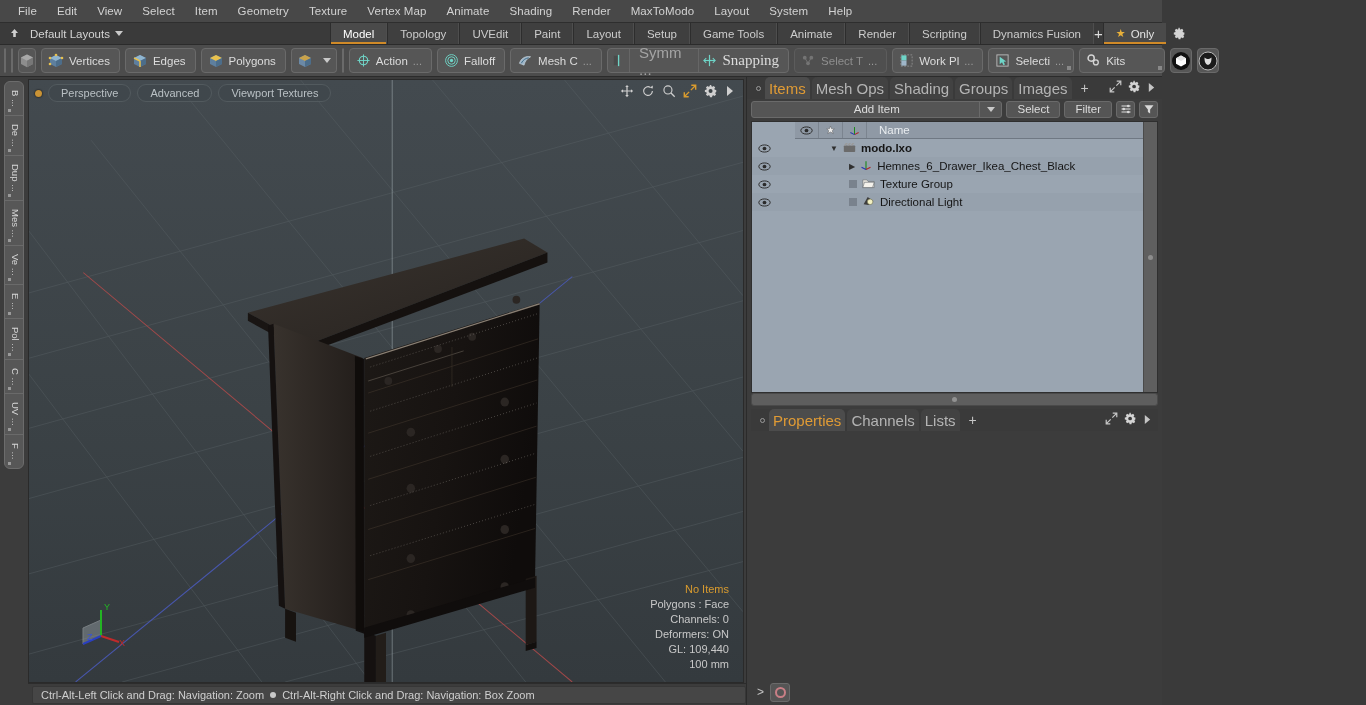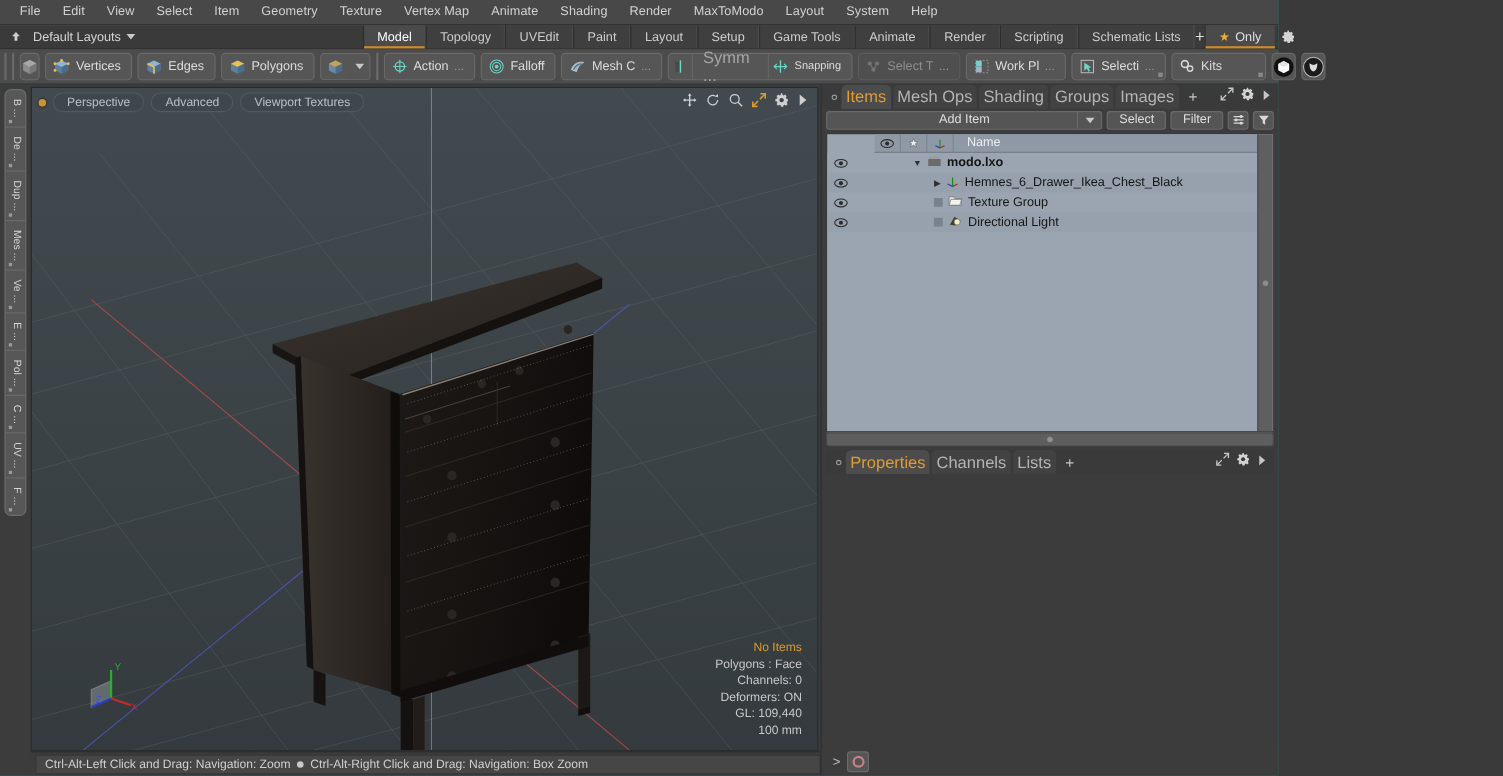--- a/index.html
+++ b/index.html
@@ -207,21 +207,21 @@
       <div class="lb-tab active">Model</div>
       <div class="lb-tab">Topology</div>
       <div class="lb-tab">UVEdit</div>
       <div class="lb-tab">Paint</div>
       <div class="lb-tab">Layout</div>
       <div class="lb-tab">Setup</div>
       <div class="lb-tab">Game Tools</div>
       <div class="lb-tab">Animate</div>
       <div class="lb-tab">Render</div>
       <div class="lb-tab">Scripting</div>
-      <div class="lb-tab">Schematic Lists</div>
+      <div class="lb-tab">Dynamics Fusion</div>
     </div>
     <div class="lb-plus">+</div>
     <div class="lb-right">
       <div class="lb-only">
         <span class="star">★</span>
         <span>Only</span>
       </div>
       <div class="lb-gear">
         <svg width="13" height="13" viewBox="0 0 16 16">
             <path fill="#d4d4d4" d="M8 5.3a2.7 2.7 0 100 5.4 2.7 2.7 0 000-5.4zm0 4a1.3 1.3 0 110-2.6 1.3 1.3 0 010 2.6z"></path>
@@ -398,21 +398,21 @@
         <span class="sub">...</span>
       </div>
       <div style="width:26px;height:23px;display:flex;align-items:center;justify-content:center;border-left:1px solid #666;">
         <svg width="15" height="15" viewBox="0 0 16 16">
             <line x1="8" y1="2" x2="8" y2="14" stroke="#6fd5c8" stroke-width="1.3"></line>
             <line x1="2" y1="8" x2="14" y2="8" stroke="#6fd5c8" stroke-width="1.3"></line>
             <path d="M4.5 5.5 L2 8 L4.5 10.5" fill="none" stroke="#6fd5c8" stroke-width="1.1"></path>
             <path d="M11.5 5.5 L14 8 L11.5 10.5" fill="none" stroke="#6fd5c8" stroke-width="1.1"></path>
           </svg>
       </div>
-      <div style="padding:0 9px 0 2px;font-size:10px;color:#dcdcdc;">Snapping</div>
+      <div style="padding:0 9px 0 2px;font-size:15px;color:#dcdcdc;font-family:Liberation Serif, serif;">Snapping</div>
     </div>
 
     <div class="tlabel dim">
       <svg width="15" height="15" viewBox="0 0 16 16" opacity=".5">
           <circle cx="4" cy="5" r="2" fill="#9a9a9a"></circle>
           <circle cx="11" cy="5" r="2" fill="#9a9a9a"></circle>
           <circle cx="7.5" cy="11" r="2" fill="#9a9a9a"></circle>
           <line x1="4" y1="5" x2="7.5" y2="11" stroke="#9a9a9a" stroke-width="1"></line>
           <line x1="11" y1="5" x2="7.5" y2="11" stroke="#9a9a9a" stroke-width="1"></line>
         </svg>

